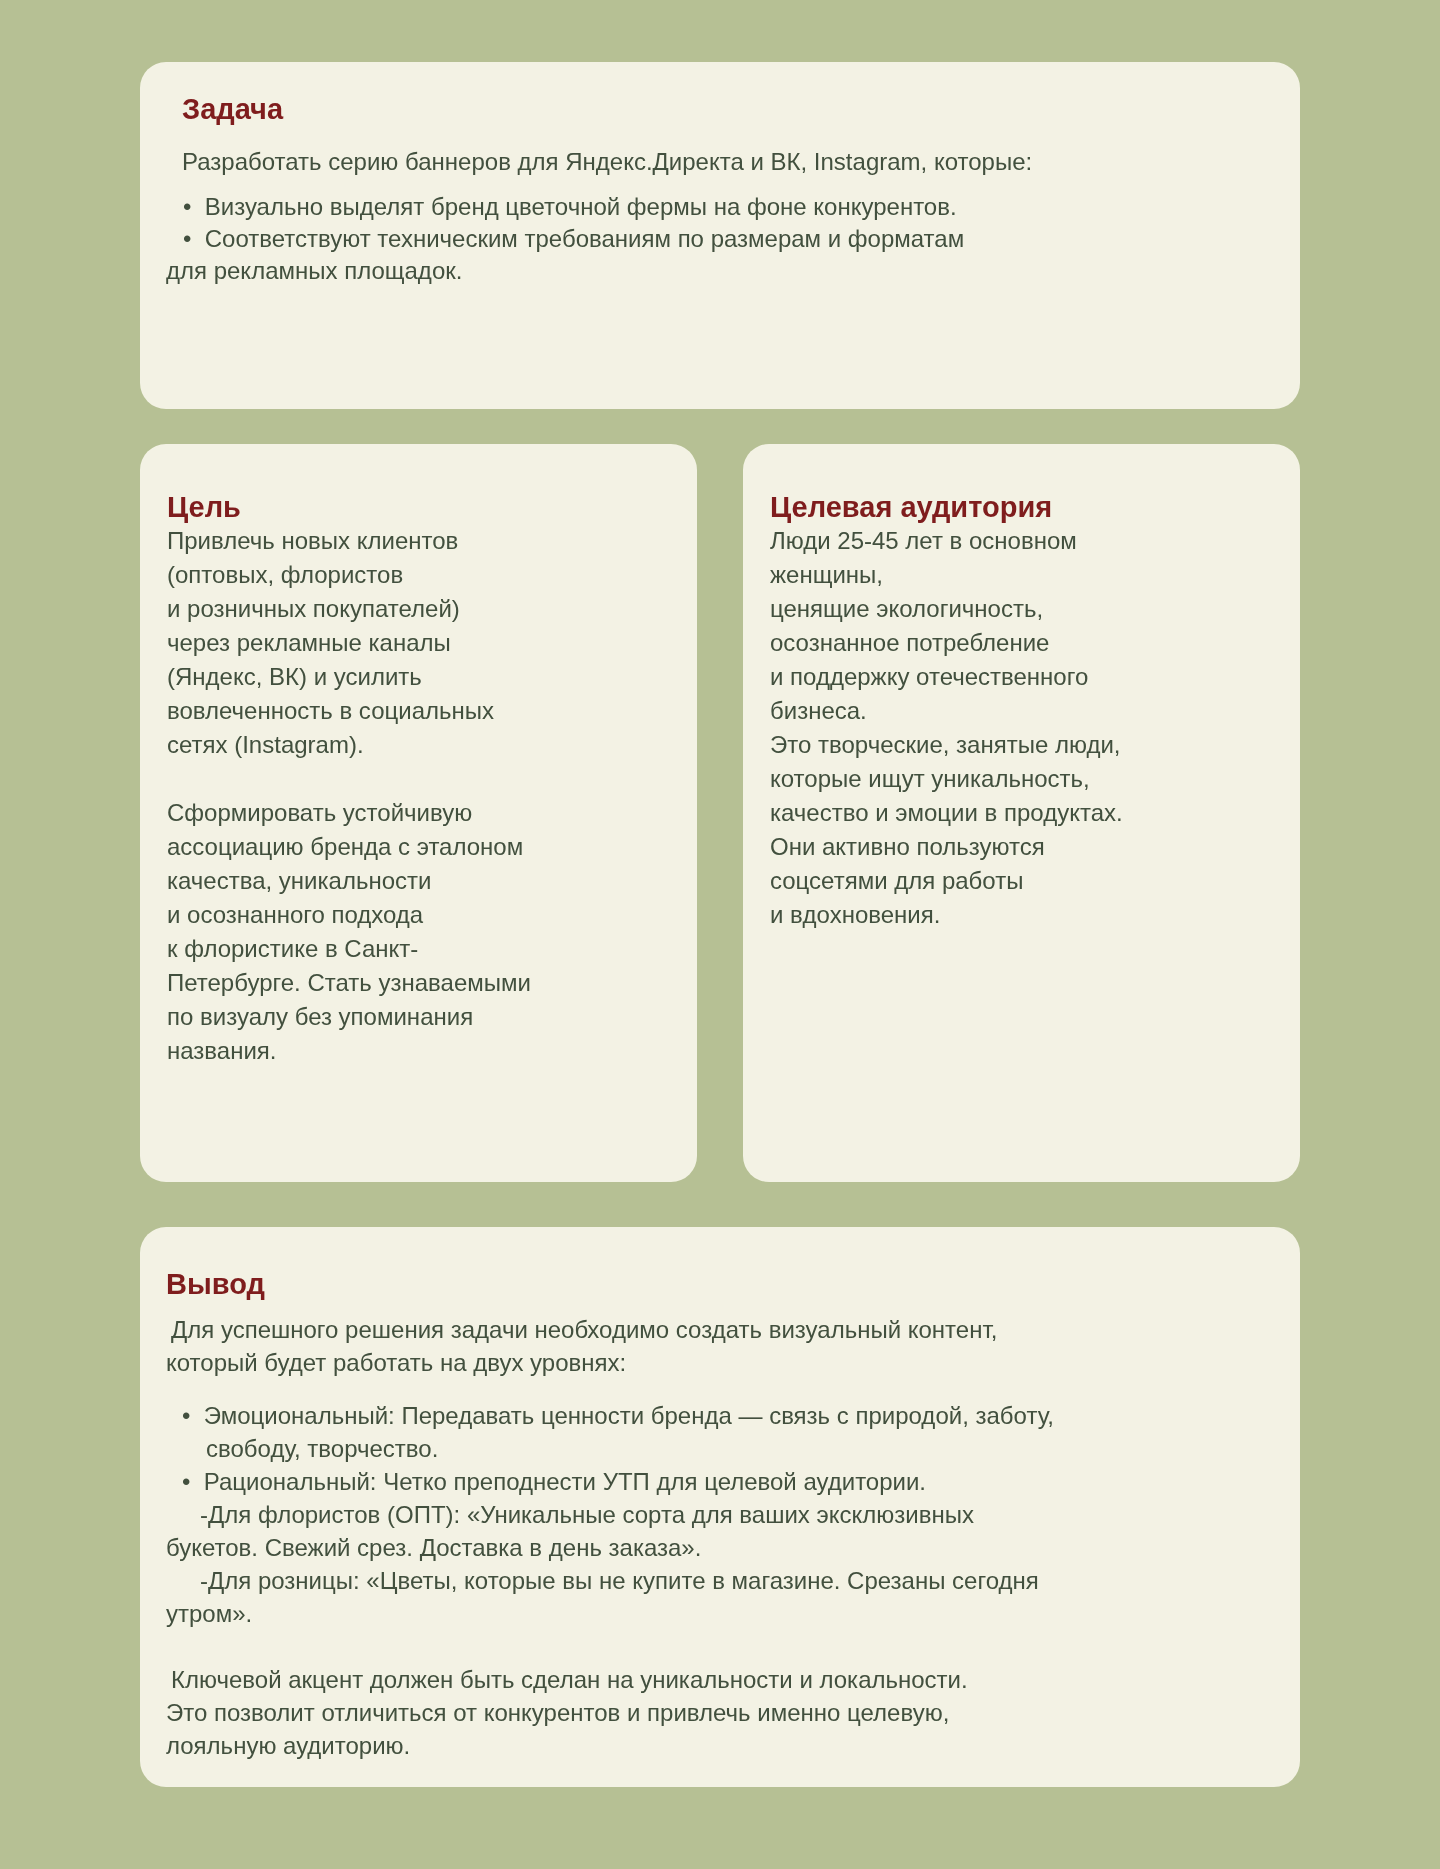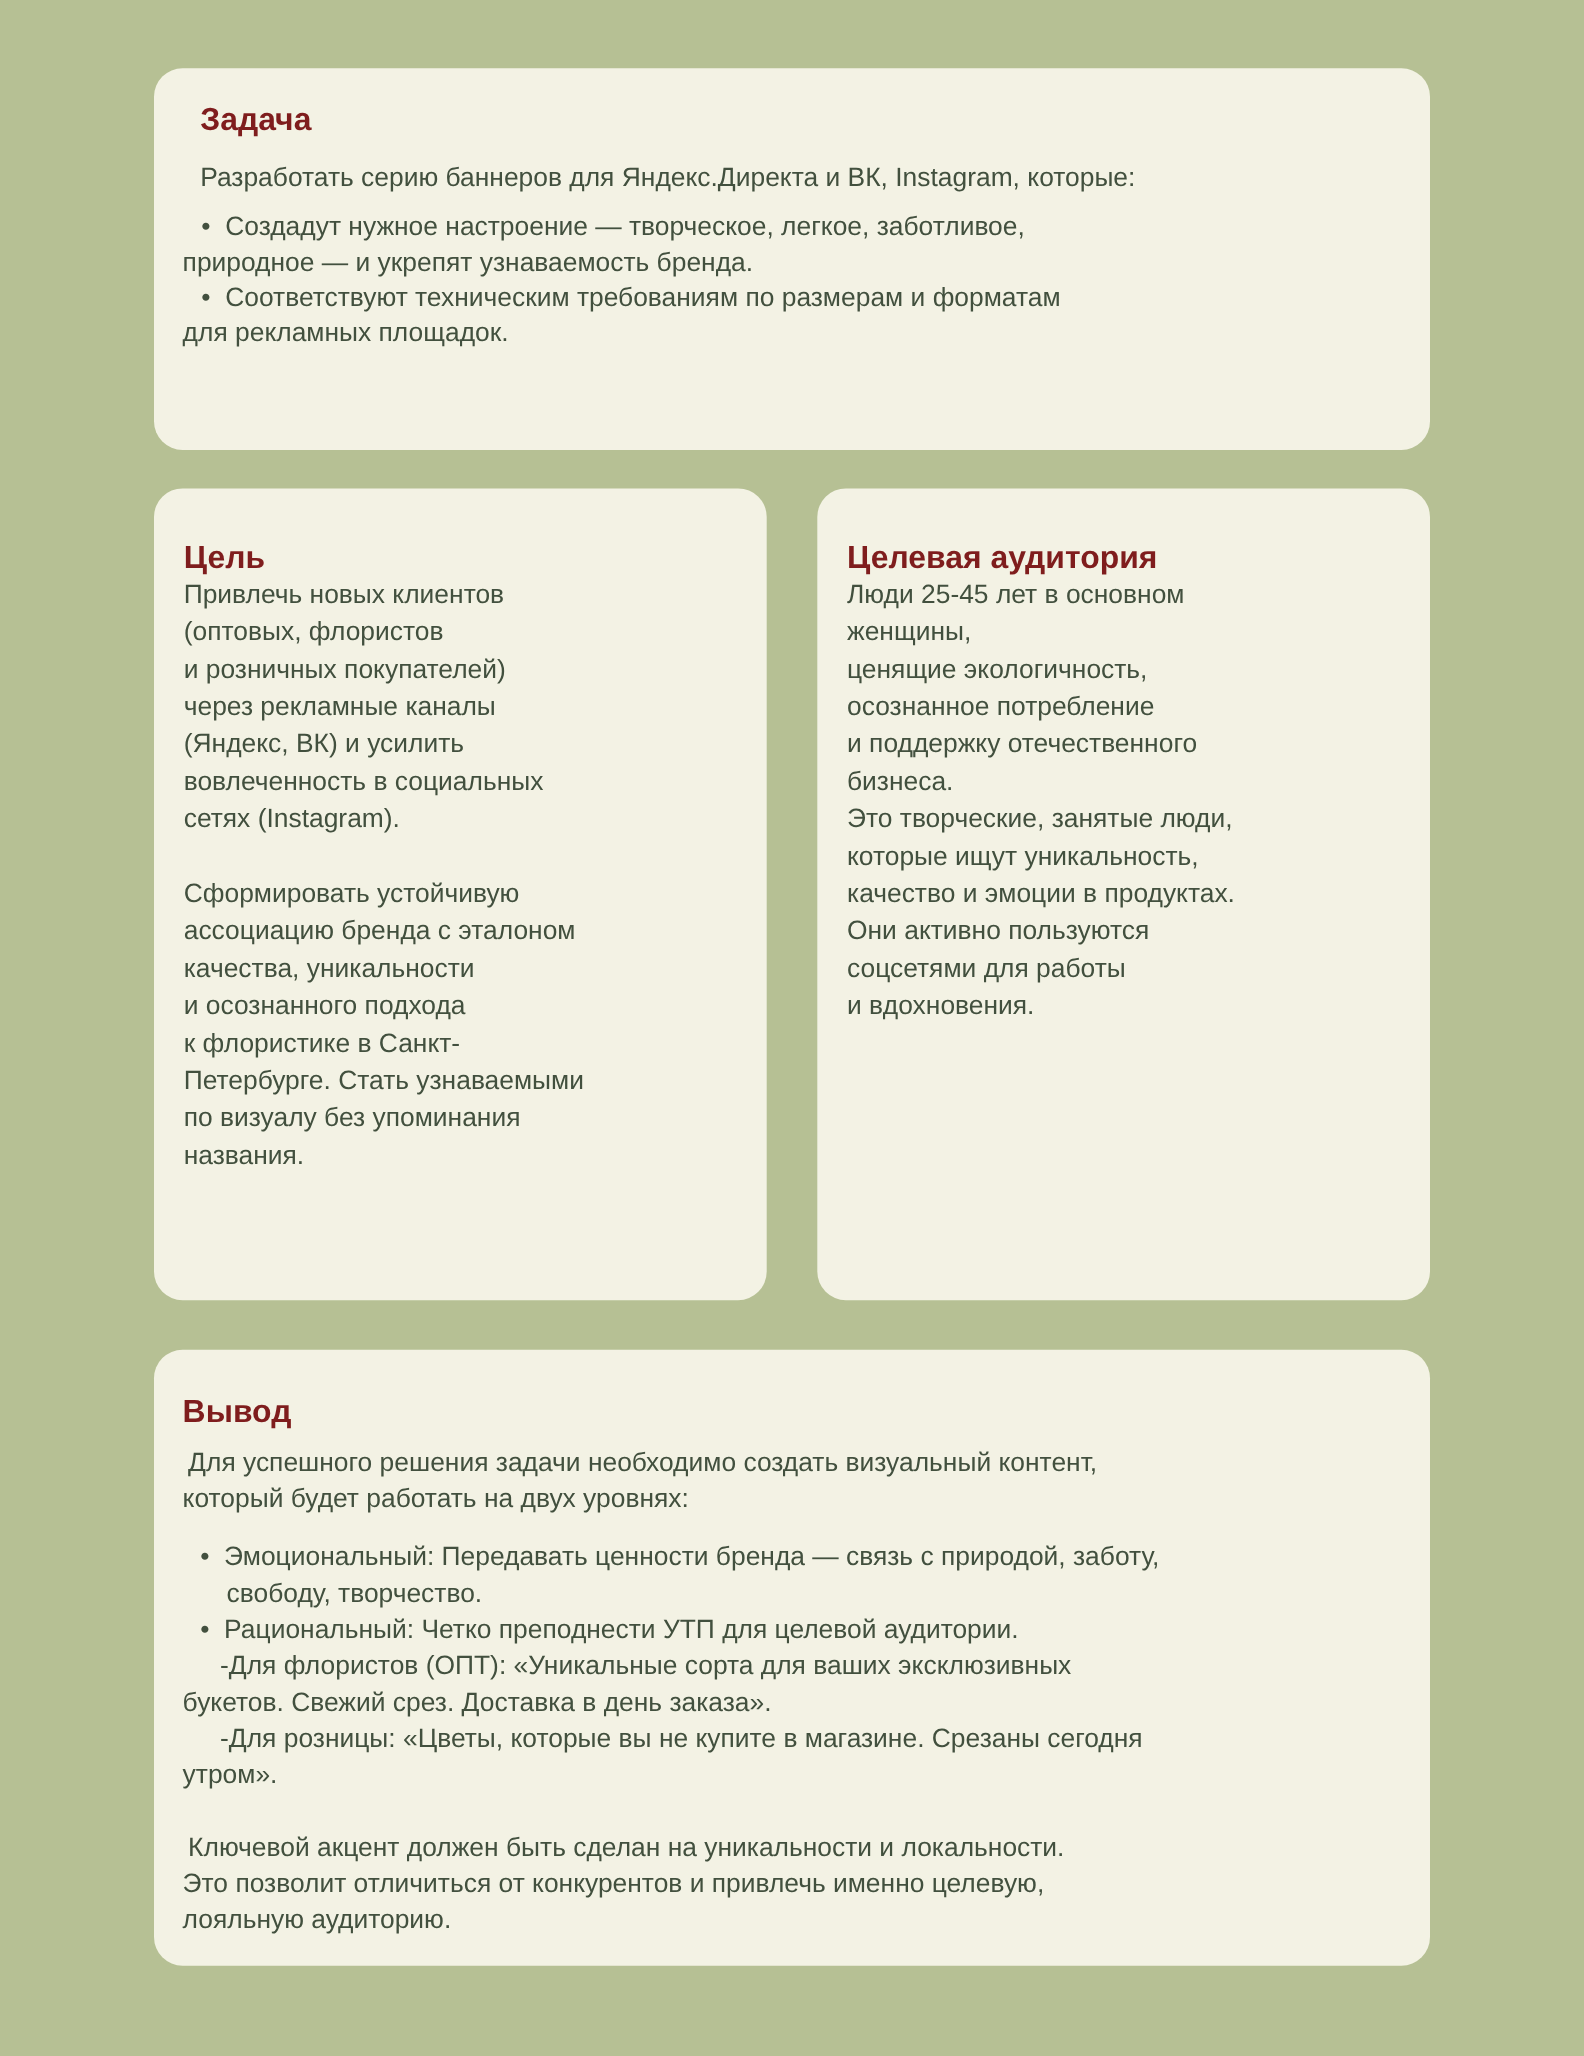--- a/index.html
+++ b/index.html
@@ -99,22 +99,21 @@
 </style>
 </head>
 <body>
 
 <div class="page">
 
   <section class="card card-task">
     <h2>Задача</h2>
     <p class="intro">Разработать серию баннеров для Яндекс.Директа и ВК, Instagram, которые:</p>
     <div>
-        <div class="t-bullet">•  Создадут нужное настроение — творческое, легкое, заботливое,
-природное — и укрепят узнаваемость бренда.</div>
+        <div class="t-bullet">•  Визуально выделят бренд цветочной фермы на фоне конкурентов.</div>
         <div class="t-bullet">•  Соответствуют техническим требованиям по размерам и форматам
 для рекламных площадок.</div>
       </div>
   </section>
 
   <div class="row">
 
     <section class="card card-half">
       <h2>Цель</h2>
       <p>Привлечь новых клиентов

